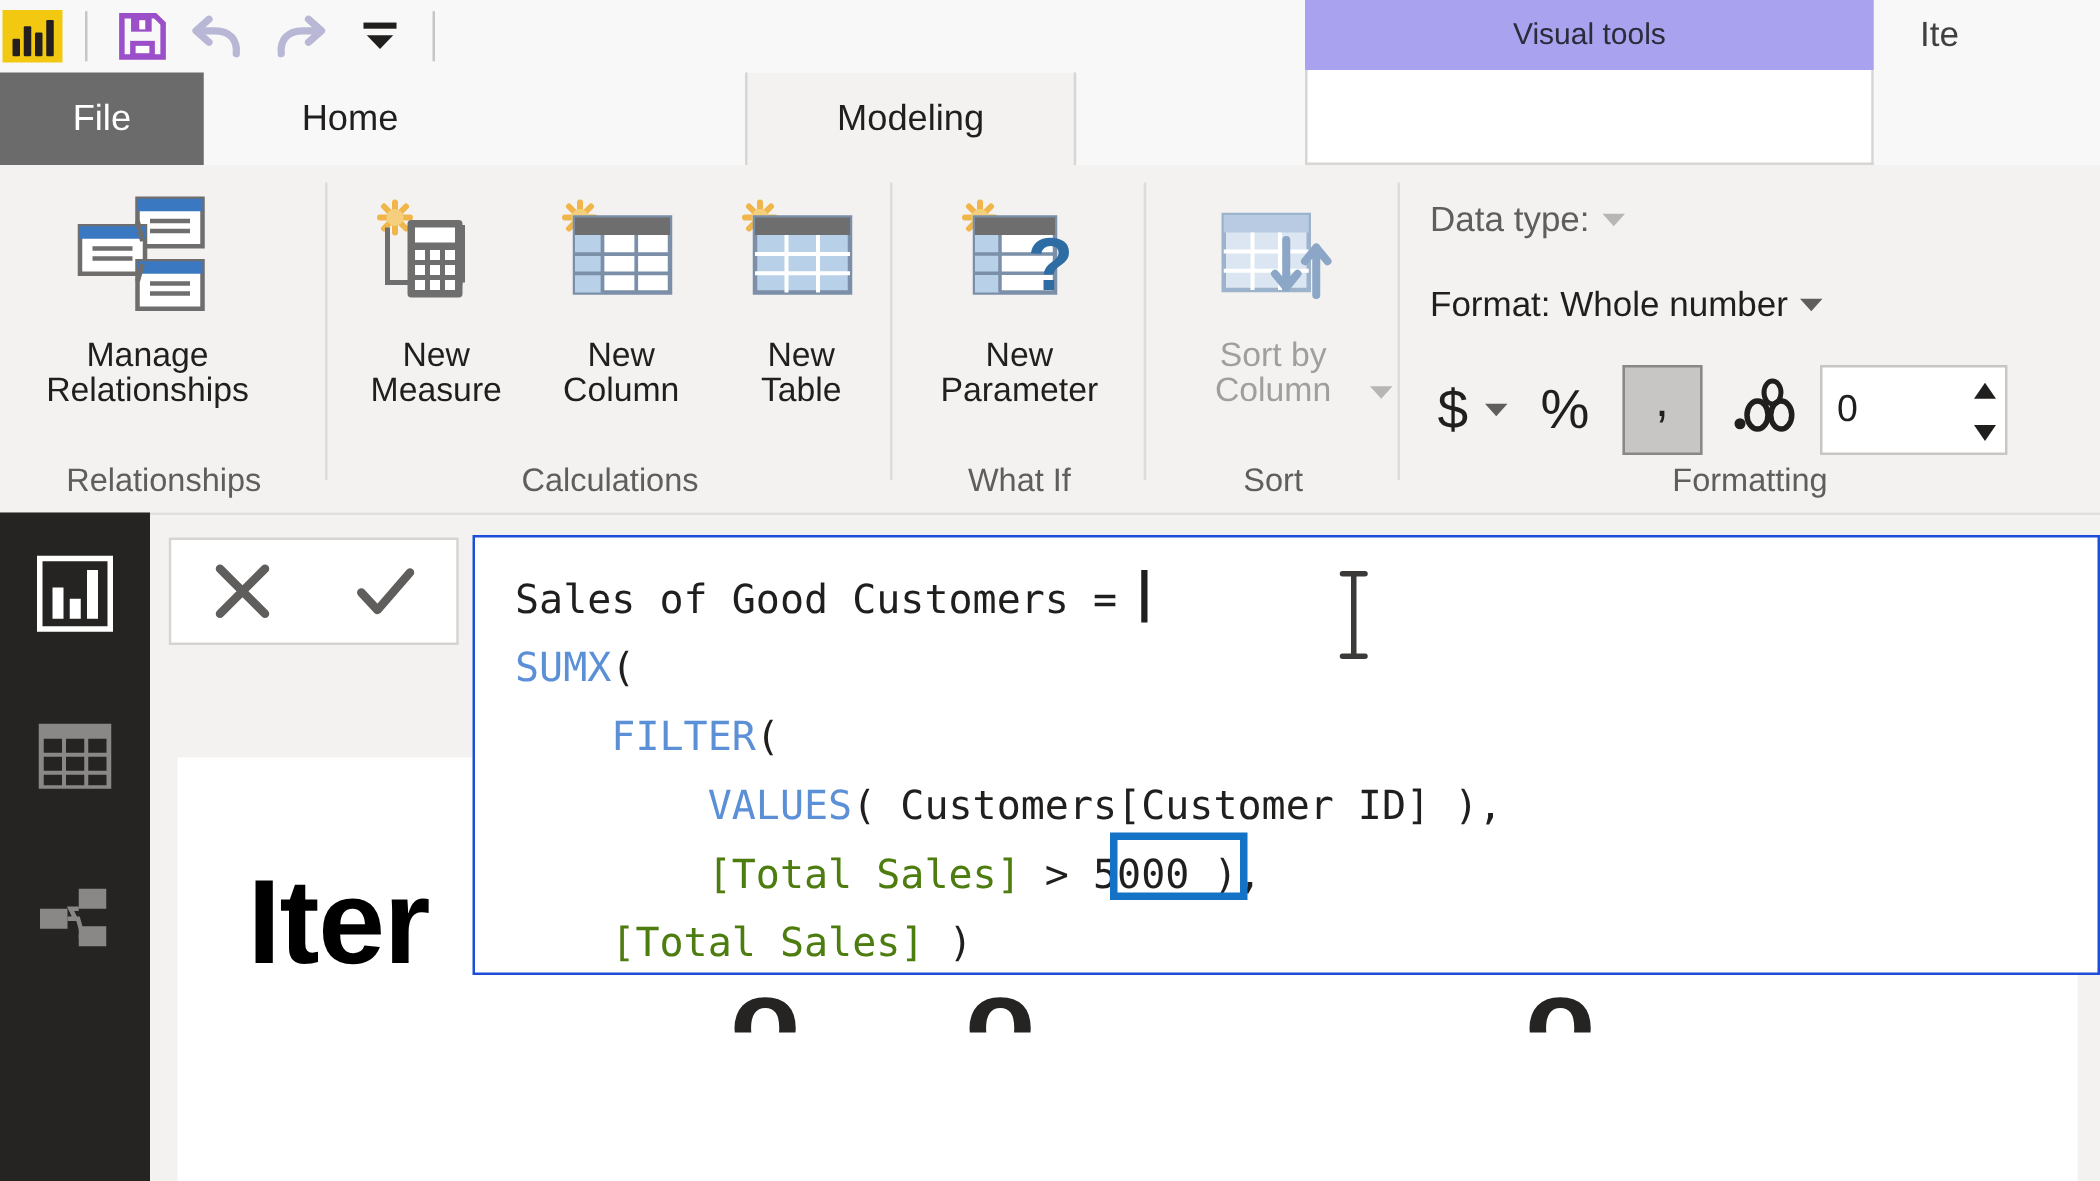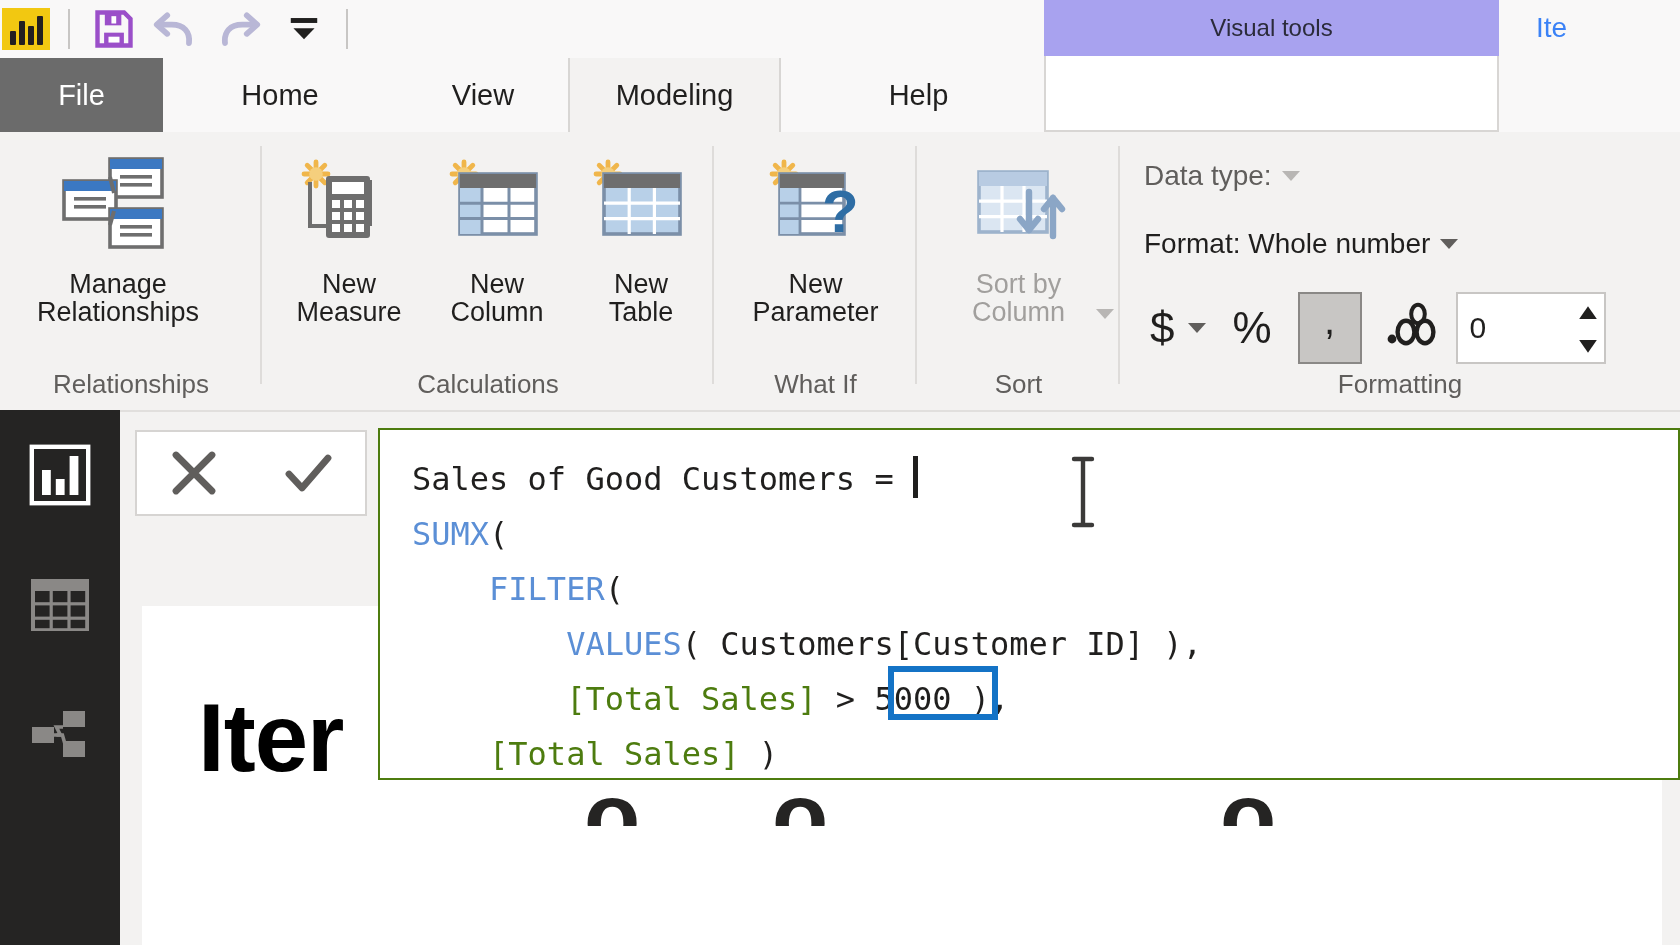--- a/index.html
+++ b/index.html
@@ -28,35 +28,35 @@
   .undo-ico,.redo-ico{width:56px;height:50px;display:flex;align-items:center;justify-content:center;margin-left:10px;}
   .qat-more{width:44px;height:44px;display:flex;align-items:center;justify-content:center;margin-left:14px;}
 
   .vt-tab{
     position:absolute;left:1044px;top:0;width:455px;height:56px;
     background:#a8a2ef;display:flex;align-items:center;justify-content:center;
   }
   .vt-tab span{font-size:24px;color:#2b2b3a;}
   .ite-label{
     position:absolute;left:1536px;top:0;height:56px;display:flex;align-items:center;
-    font-size:28px;color:#3b82f6;white-space:nowrap;overflow:hidden;width:144px;
+    font-size:28px;color:#404040;white-space:nowrap;overflow:hidden;width:144px;
   }
 
   
   .tabstrip{
     position:absolute;left:0;top:58px;width:1680px;height:74px;background:#f9f8f8;
   }
   .tab{
     position:absolute;top:0;height:74px;display:flex;align-items:center;justify-content:center;
     font-size:29px;color:#201f1e;box-sizing:border-box;
   }
   .tab.file{left:0;width:163px;background:#6b6b6b;color:#ffffff;}
   .tab.home{left:190px;width:180px;}
   .tab.view{left:398px;width:170px;}
-  .tab.modeling{left:568px;width:213px;background:#f3f2f1;border:2px solid #d8d6d4;border-bottom:none;border-top:none;}
+  .tab.modeling{left:596px;width:265px;background:#f3f2f1;border:2px solid #d8d6d4;border-bottom:none;border-top:none;}
   .tab.help{left:820px;width:197px;}
   .tab.format{left:1058px;width:200px;}
   .tab.drill{left:1262px;width:240px;}
   .vt-group-box{
     position:absolute;left:1044px;top:56px;width:455px;height:76px;
     border-left:2px solid #d8d6d4;border-right:2px solid #d8d6d4;border-bottom:2px solid #d8d6d4;
     box-sizing:border-box;background:#ffffff;pointer-events:none;
   }
 
   
@@ -108,21 +108,21 @@
   
   .fb-toolbar{
     position:absolute;left:135px;top:430px;width:232px;height:86px;
     background:#ffffff;border:2px solid #d6d4d2;box-sizing:border-box;
     display:flex;align-items:center;justify-content:space-around;
   }
   .fb-toolbar .tbtn{width:90px;height:80px;display:flex;align-items:center;justify-content:center;}
 
   .formula{
     position:absolute;left:378px;top:428px;width:1302px;height:352px;
-    background:#ffffff;border:2px solid #4d7c0f;box-sizing:border-box;
+    background:#ffffff;border:2px solid #1d4ed8;box-sizing:border-box;
     padding:22px 0 0 32px;
     font-family:"DejaVu Sans Mono", monospace;
     font-size:32px;line-height:55px;white-space:pre;color:#201f1e;
     overflow:hidden;
   }
   .fn{color:#5b8fd6;}
   .meas{color:#4d7c0f;}
   .plain{color:#201f1e;}
   .caretbar{
     display:inline-block;width:5px;height:42px;background:#201f1e;vertical-align:-8px;
@@ -201,23 +201,21 @@
   </div>
 
   <div class="vt-tab">
     <span>Visual tools</span>
   </div>
   <div class="ite-label">Ite</div>
 
   <div class="tabstrip">
     <div class="tab home">Home</div>
     <div class="tab file">File</div>
-    <div class="tab view">View</div>
     <div class="tab modeling">Modeling</div>
-    <div class="tab help">Help</div>
     <div class="tab format">Format</div>
     <div class="tab drill">Data / Drill</div>
   </div>
   <div class="vt-group-box"></div>
 
   <div class="ribbon">
 
     <div class="rgroup" style="left:0;width:262px;">
       <div class="rbtn" style="left:0;width:236px;">
         <div class="ico">

